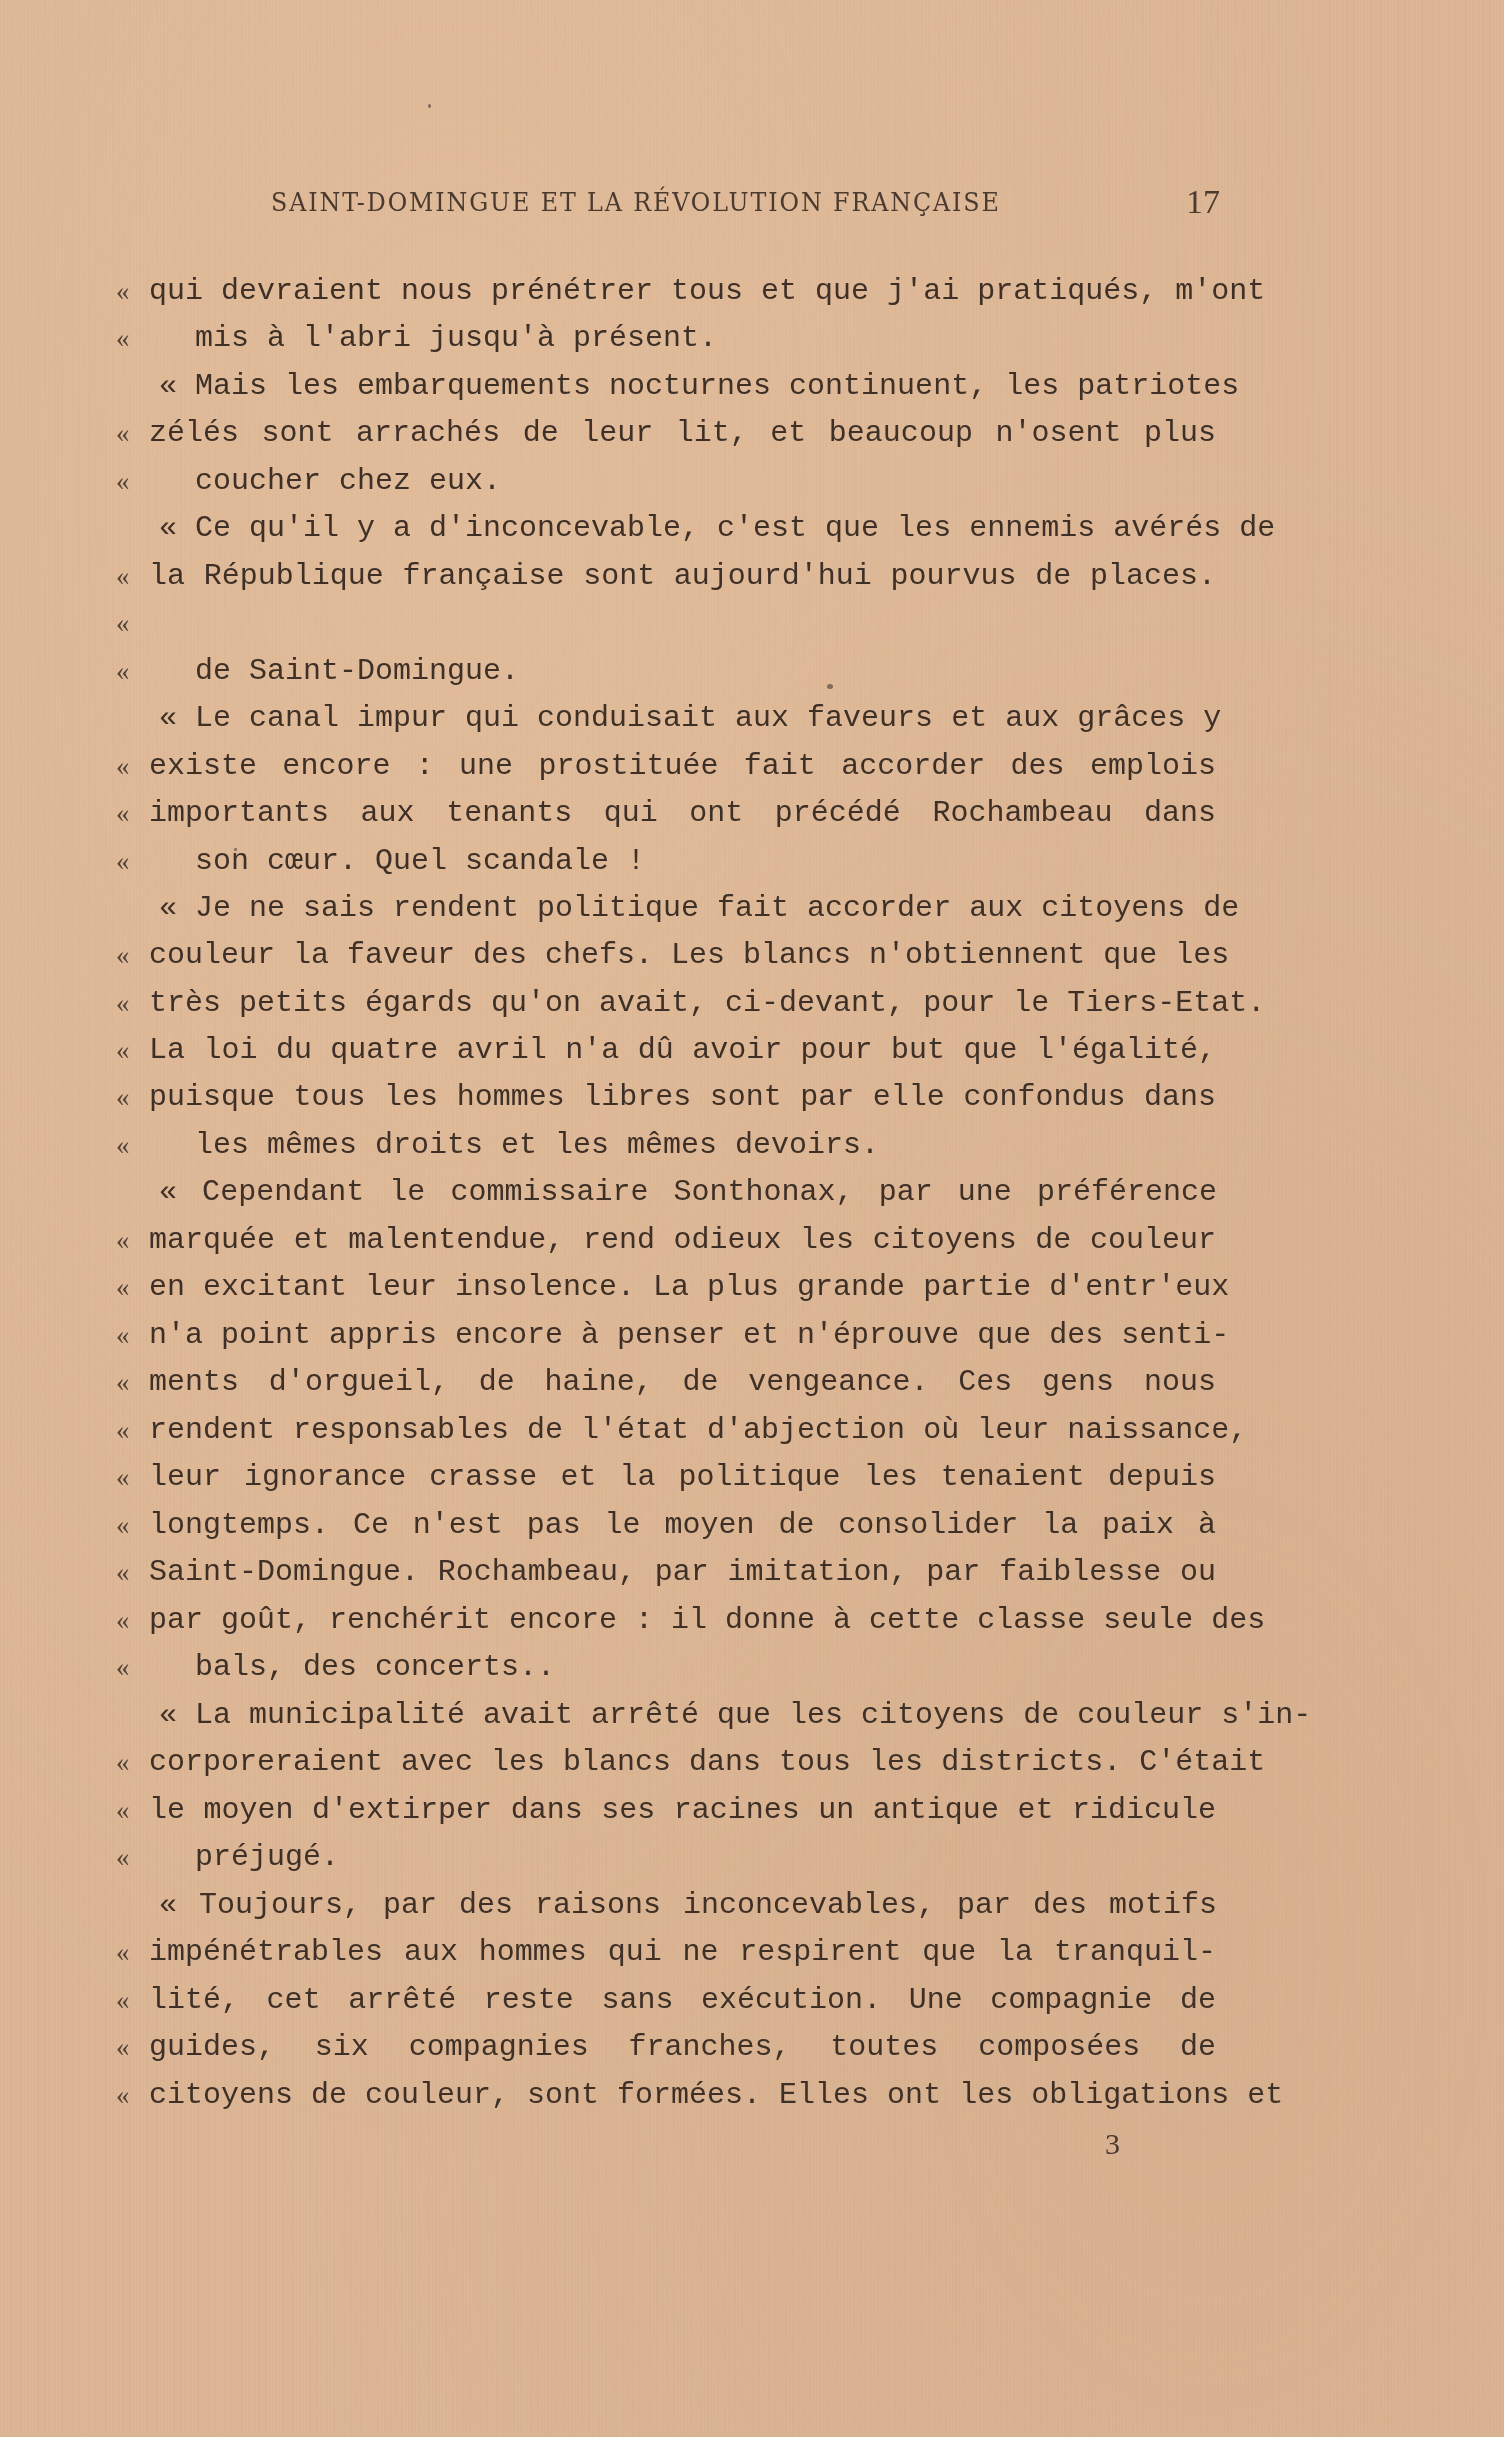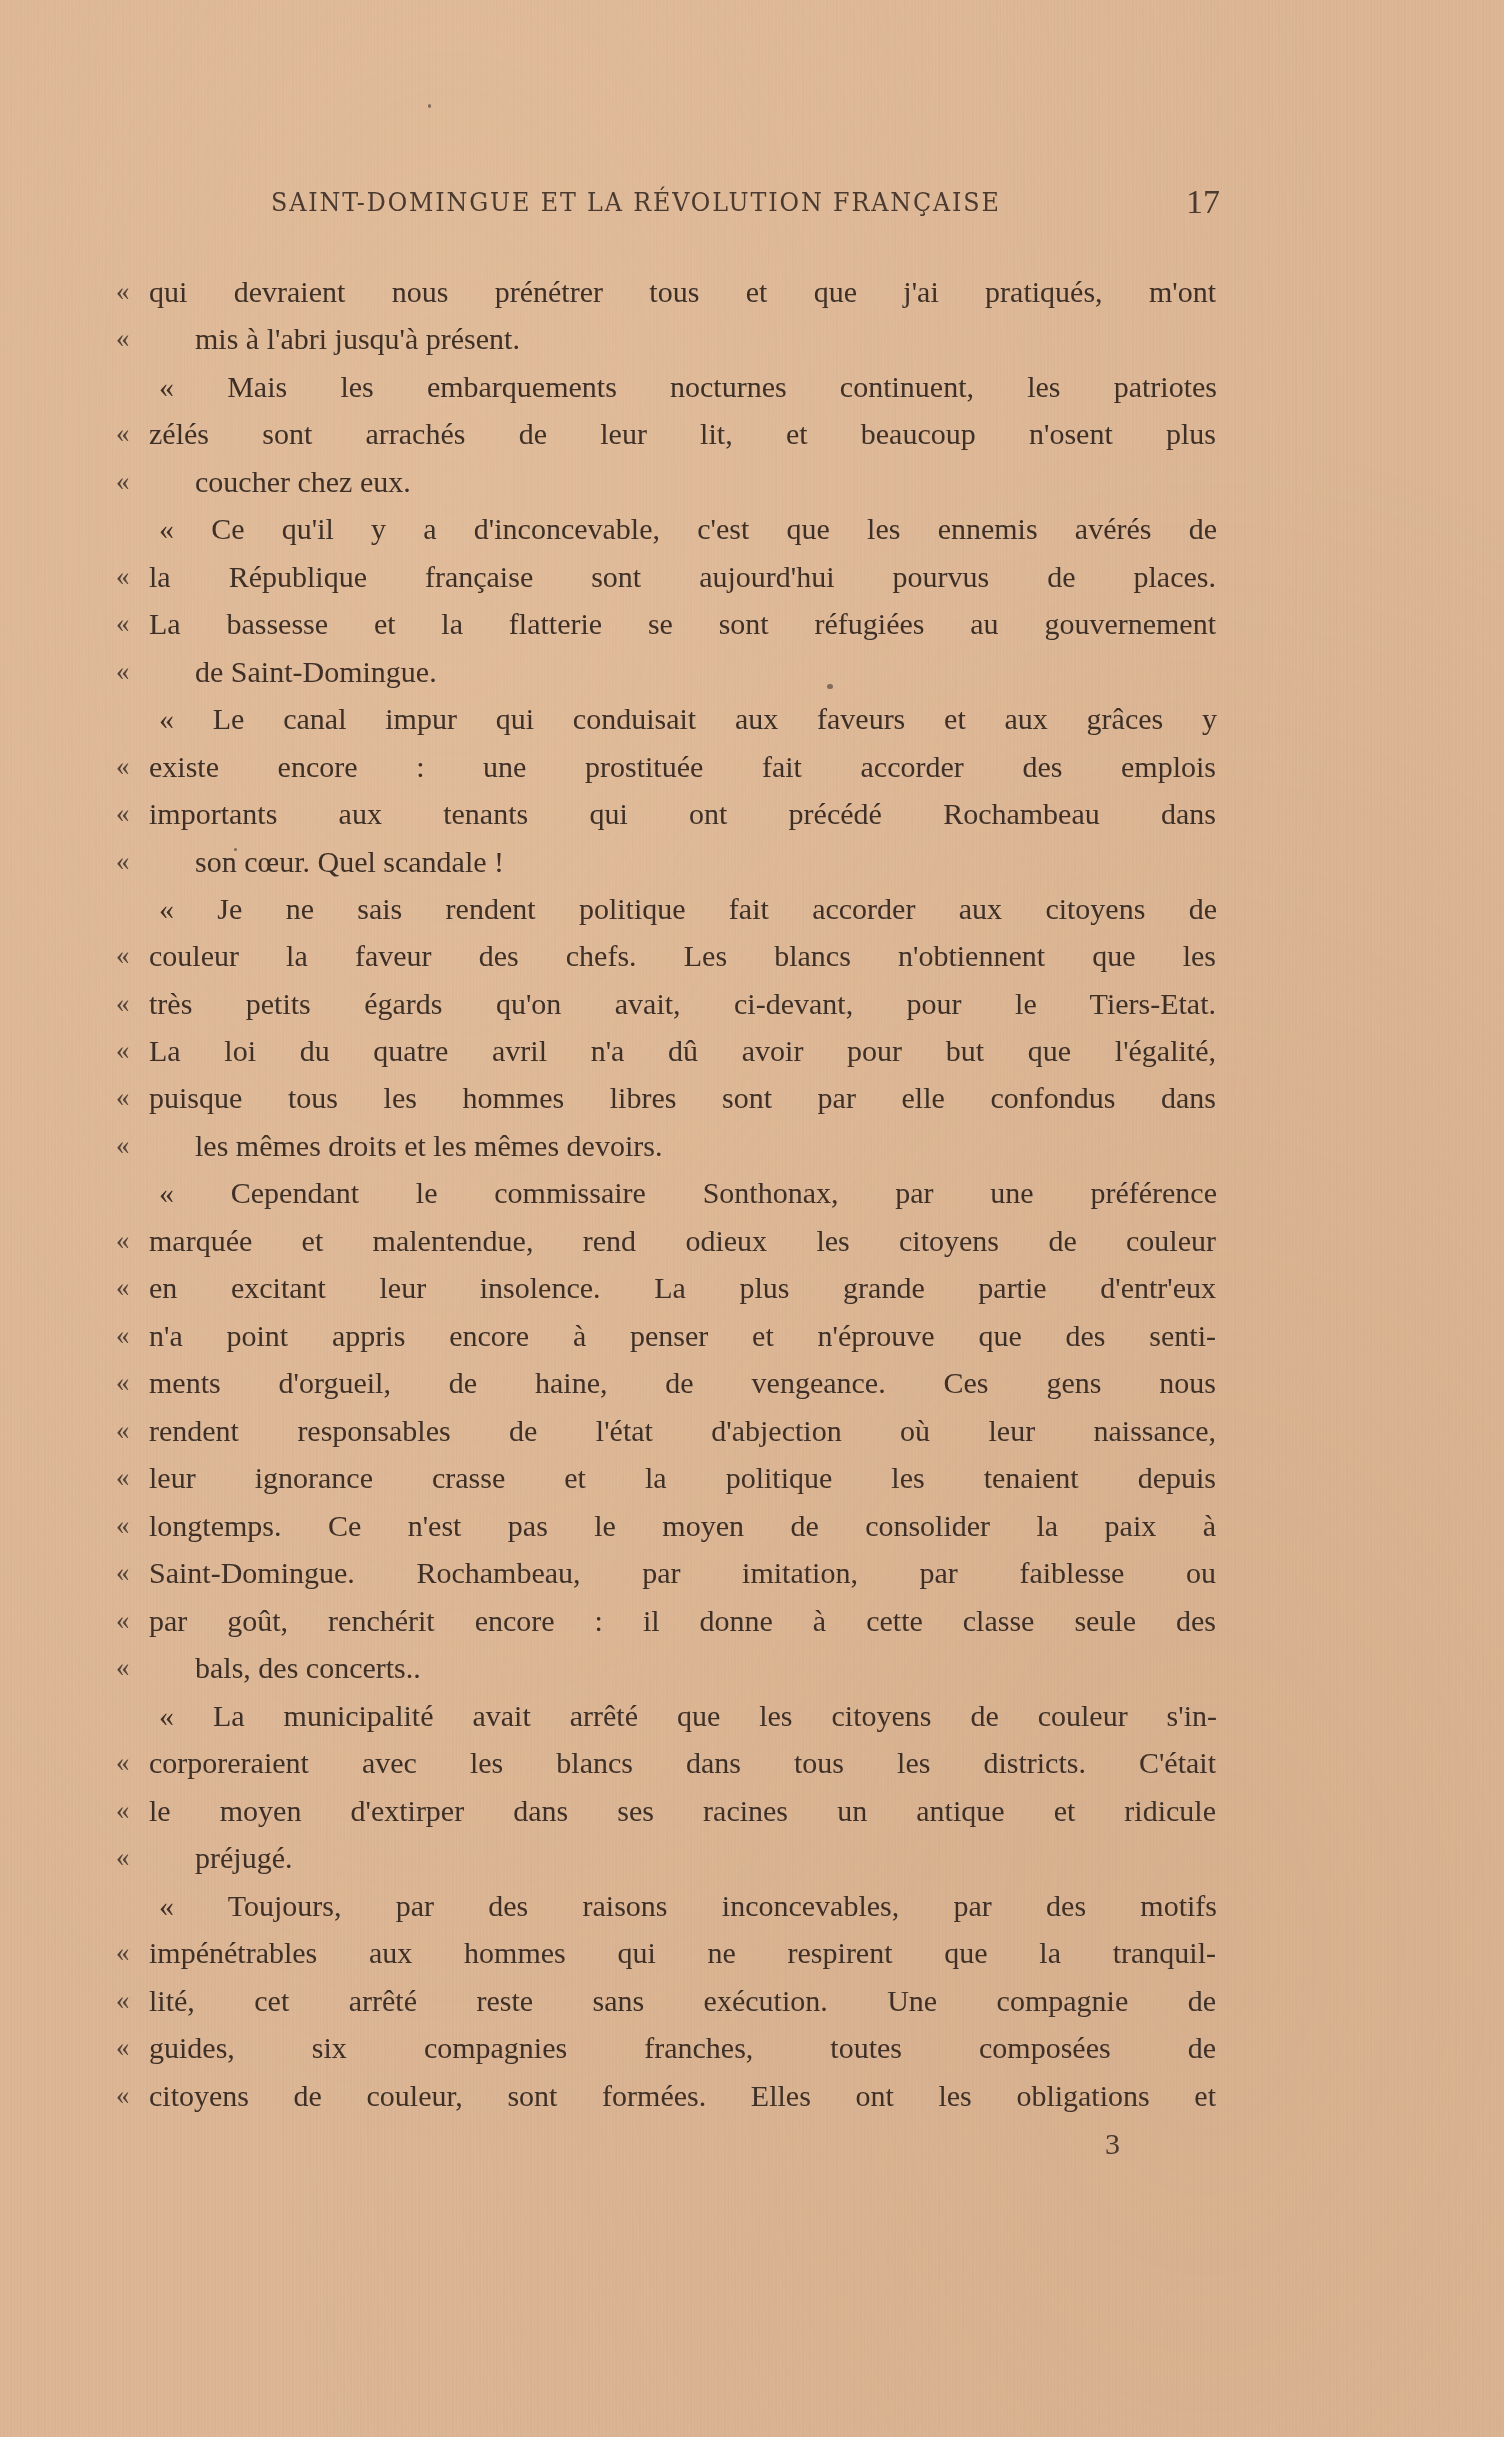--- a/index.html
+++ b/index.html
@@ -70,21 +70,21 @@
     font-size: 27px;
     line-height: 47px;
     color: #55443a;
     font-family: "Liberation Serif", "DejaVu Serif", serif;
   }
   .line-text {
     position: absolute;
     left: 149px;
     top: 0;
     width: 1067px;
-    font-family: Liberation Serif, serif;
+    font-family: Liberation Mono, monospace;
     font-size: 30px;
     line-height: 47px;
     color: #3e3027;
     text-align: justify;
     text-align-last: justify;
     white-space: nowrap;
     overflow: visible;
   }
   .line-text.last {
     text-align-last: left;
@@ -143,21 +143,20 @@
     <div class="line" style="top:505px">
       <span class="quote-mark"></span>
       <span class="line-text indent">« Ce qu'il y a d'inconcevable, c'est que les ennemis avérés de</span>
     </div>
     <div class="line" style="top:553px">
       <span class="quote-mark">«</span>
       <span class="line-text">la République française sont aujourd'hui pourvus de places.</span>
     </div>
     <div class="line" style="top:600px">
       <span class="quote-mark">«</span>
-      <span class="line-text">La bassesse et la flatterie se sont réfugiées au gouvernement</span>
     </div>
     <div class="line" style="top:648px">
       <span class="quote-mark">«</span>
       <span class="line-text last">de Saint-Domingue.</span>
     </div>
     <div class="line" style="top:695px">
       <span class="quote-mark"></span>
       <span class="line-text indent">« Le canal impur qui conduisait aux faveurs et aux grâces y</span>
     </div>
     <div class="line" style="top:743px">

